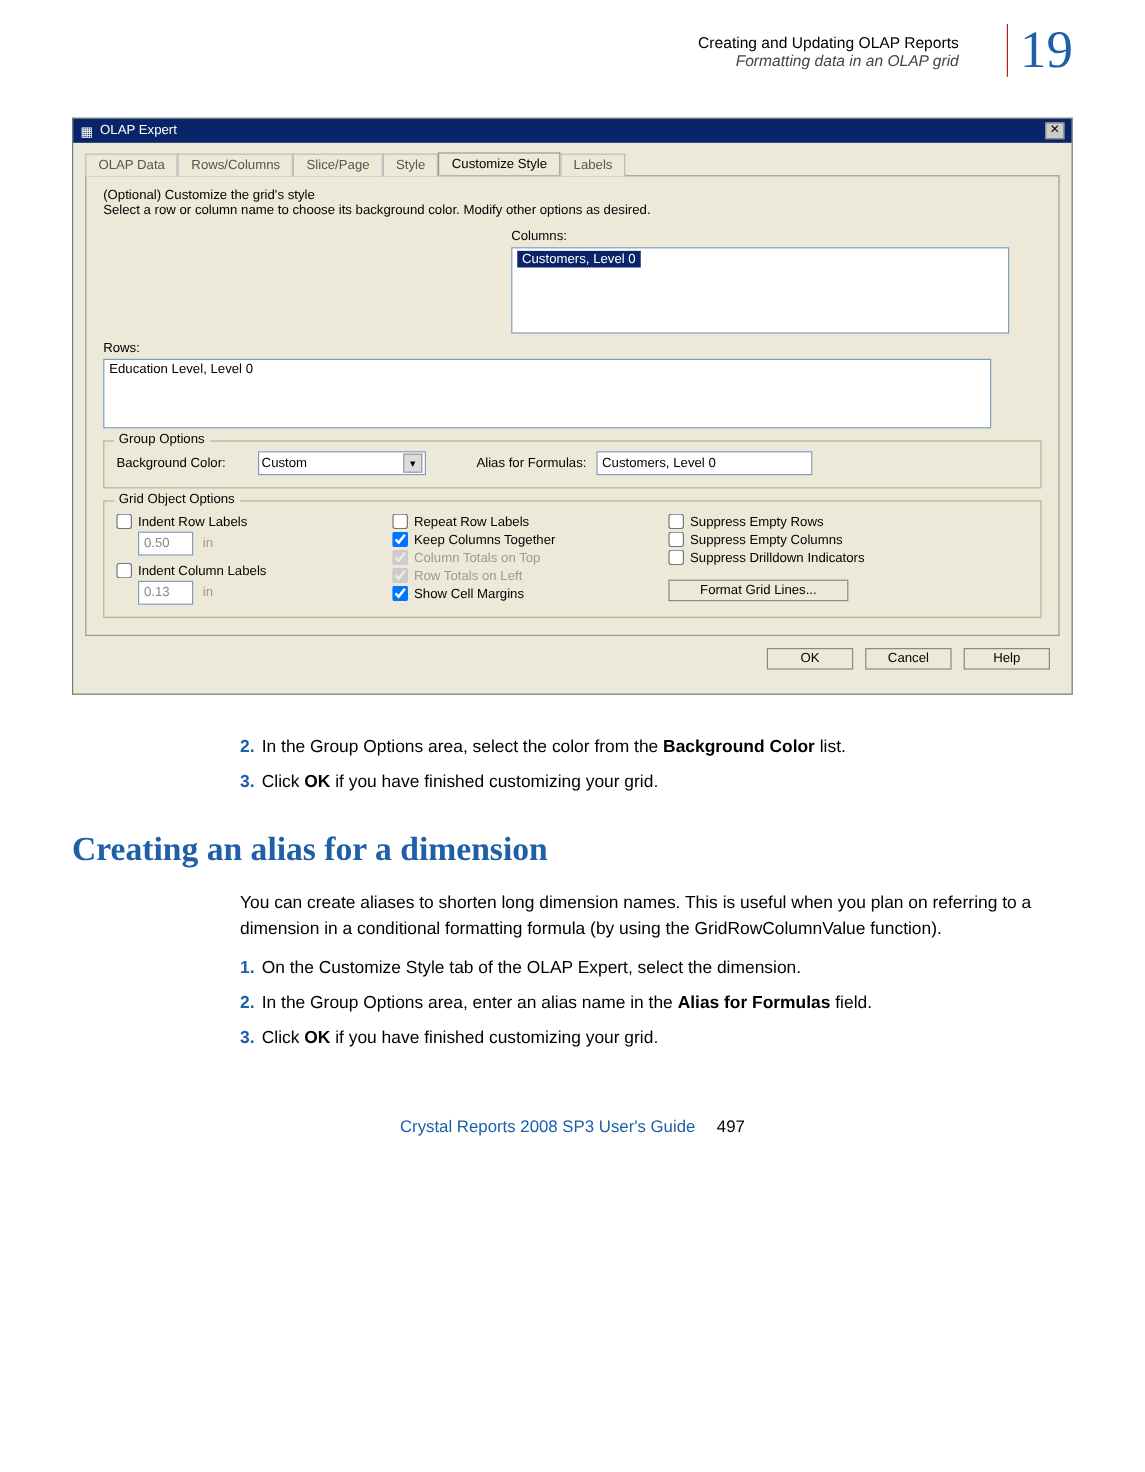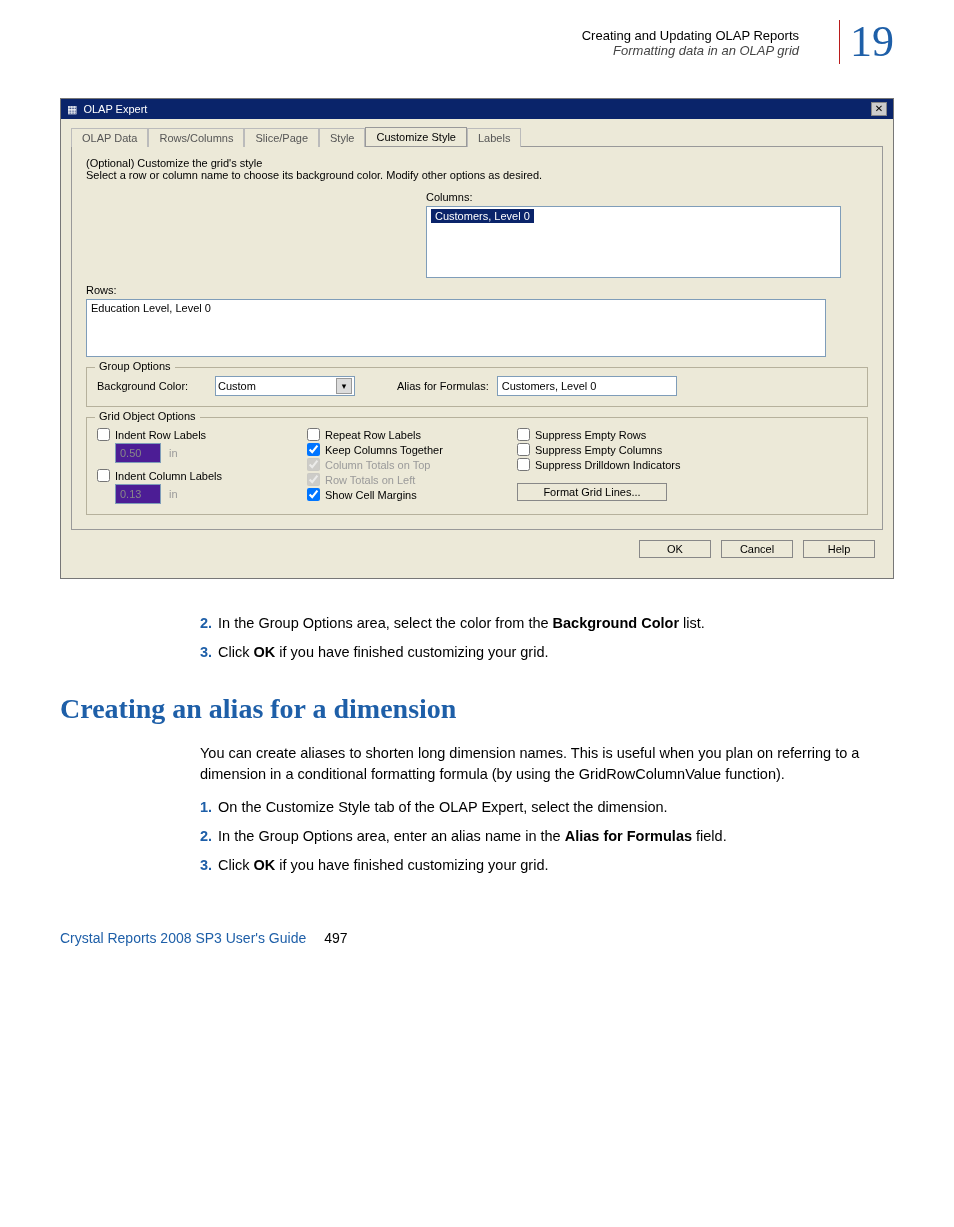--- a/index.html
+++ b/index.html
@@ -102,45 +102,45 @@
     padding: 0 2px 0 2px; font-size: 11px;
   }
   .combobox .arrow {
     width: 16px; height: 16px; background: #dcdcdc; border: 1px solid #999;
     display: inline-flex; align-items: center; justify-content: center; font-size: 9px;
   }
   .txtinput {
     border: 1px solid #7f9db9; background: #fff; height: 20px;
     padding: 2px 4px; font-size: 11px;
   }
-  .txtinput.disabled { background: #4c1d95; color: #888; }
+  .txtinput.disabled { background: #ffffff; color: #888; }
   .chk { display: flex; align-items: center; gap: 5px; margin: 2px 0; font-size: 11px; }
   .chk input { width: 13px; height: 13px; }
   .chk.disabled { color: #9a9a9a; }
-  .gridcols { display: flex; gap: 20px; }
+  .gridcols { display: flex; gap: 40px; }
   .gridcols > div { flex: 0 0 auto; }
   .btnwin {
     background: #ece9d8; border: 1px solid #888; min-width: 72px;
     padding: 2px 10px; font-size: 11px; font-family: Tahoma, Arial;
     text-align: center;
   }
   .btnrow { text-align: right; padding: 10px 8px 10px 0; display: flex; justify-content: flex-end; gap: 10px; }
 
   .body-text { margin-left: 140px; font-size: 14.5px; line-height: 1.45; }
   .num { color: #1e5fa8; font-weight: bold; margin-right: 6px; }
   .step { margin: 8px 0 8px 0; display: flex; }
   .step .t { flex: 1; }
   h2.section {
     font-family: Georgia, 'Book Antiqua', serif;
     color: #1e5fa8; font-size: 28px; font-weight: bold;
     margin: 30px 0 18px 0;
   }
   .footer {
     margin-top: 54px;
-    text-align: left;
+    text-align: center;
     font-size: 14px;
   }
   .footer .doc { color: #1e5fa8; }
   .footer .pg { margin-left: 14px; }
 </style>
 </head>
 <body>
 
 <div class="hdr">
   <div class="hdr-lines">

